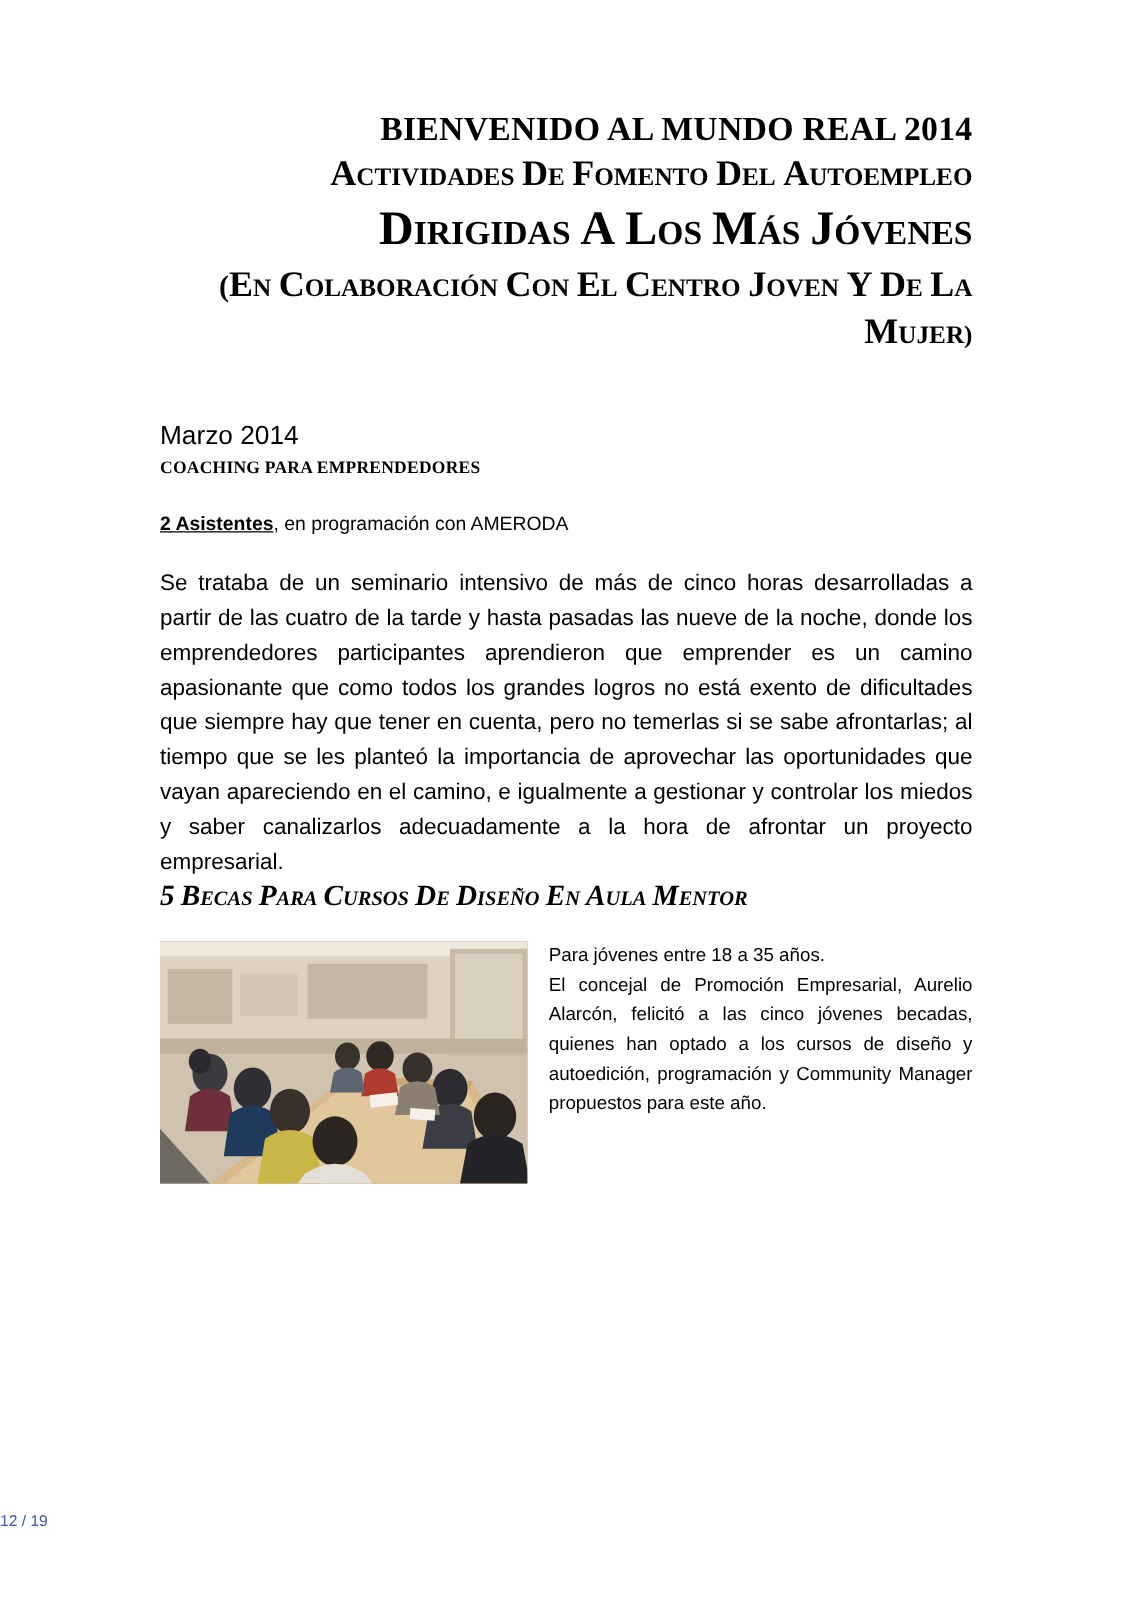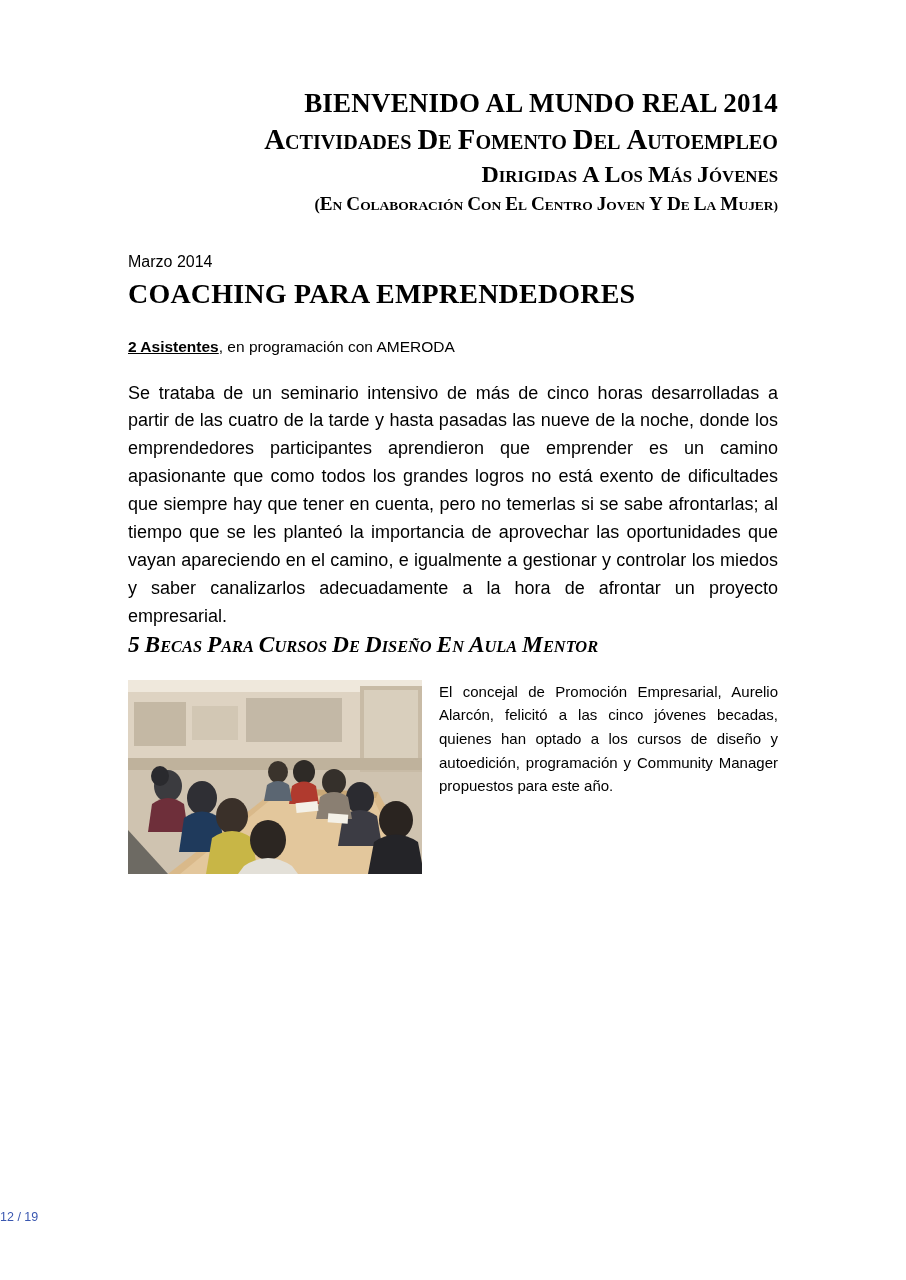--- a/index.html
+++ b/index.html
@@ -46,44 +46,44 @@
     letter-spacing: 0.2px;
     line-height: 1.18;
   }
   .title-line2 {
     font-size: 24px;
     font-weight: bold;
     line-height: 1.25;
     margin-top: 2px;
   }
   .title-line3 {
-    font-size: 20px;
+    font-size: 32px;
     font-weight: bold;
     line-height: 1.25;
     margin-top: 1px;
   }
   .title-line4 {
-    font-size: 16px;
+    font-size: 24px;
     font-weight: bold;
     line-height: 1.3;
     margin-top: 3px;
   }
 
   
   .date-line {
-    margin-top: 35px;
-    font-size: 16px;
+    margin-top: 50px;
+    font-size: 21px;
     font-family: "Liberation Sans", sans-serif;
     line-height: 1.3;
   }
   .section-heading {
     margin-top: 5px;
     font-family: "Liberation Serif", serif;
     font-weight: bold;
-    font-size: 28px;
+    font-size: 14px;
     letter-spacing: 0.2px;
   }
 
   
   .attendees-line {
     margin-top: 27px;
     font-size: 15.5px;
     line-height: 1.35;
   }
   .attendees-strong {
@@ -233,20 +233,21 @@
             <path d="M139 105 q11 -8 22 0 l3 16 h-28 z" fill="#5b6672"></path>
           </g>
 
           <rect x="168" y="122" width="22" height="10" fill="#f4f1e8" transform="rotate(-6 179 127)"></rect>
           <rect x="200" y="134" width="20" height="9" fill="#f4f1e8" transform="rotate(4 210 138)"></rect>
 
           <polygon points="0,150 40,194 0,194" fill="#6d6a63"></polygon>
         </svg>
       </div>
       <div class="photo-caption-col">
+        <p>Para jóvenes entre 18 a 35 años.</p>
         <p>El concejal de Promoción Empresarial, Aurelio Alarcón, felicitó a las cinco jóvenes becadas, quienes han optado a los cursos de diseño y autoedición, programación y Community Manager propuestos para este año.</p>
       </div>
     </div>
 
   </div>
 
   <div class="footer">12 / 19</div>
 </div>
 
 </body></html>

